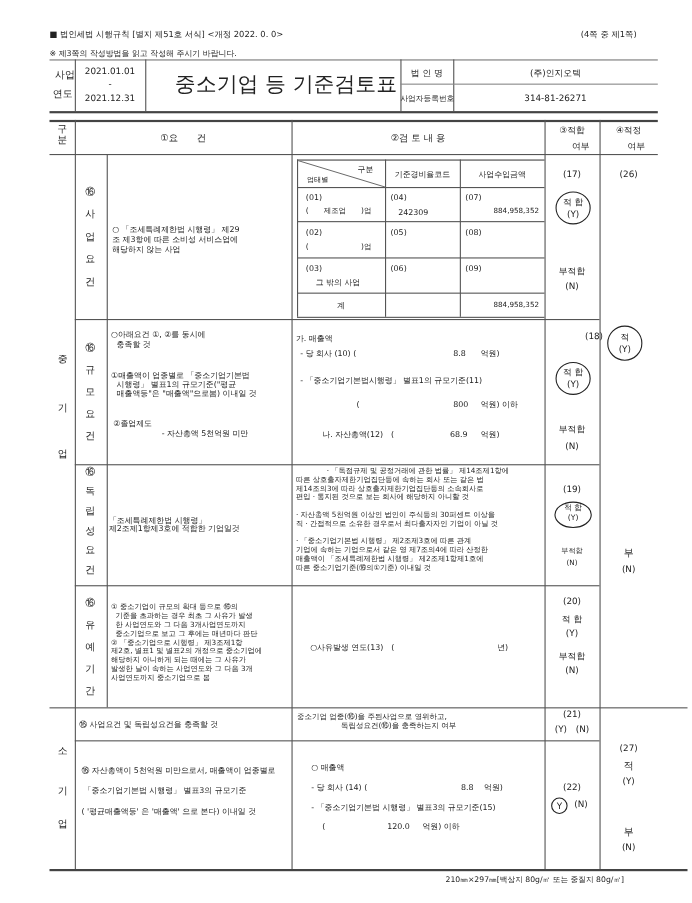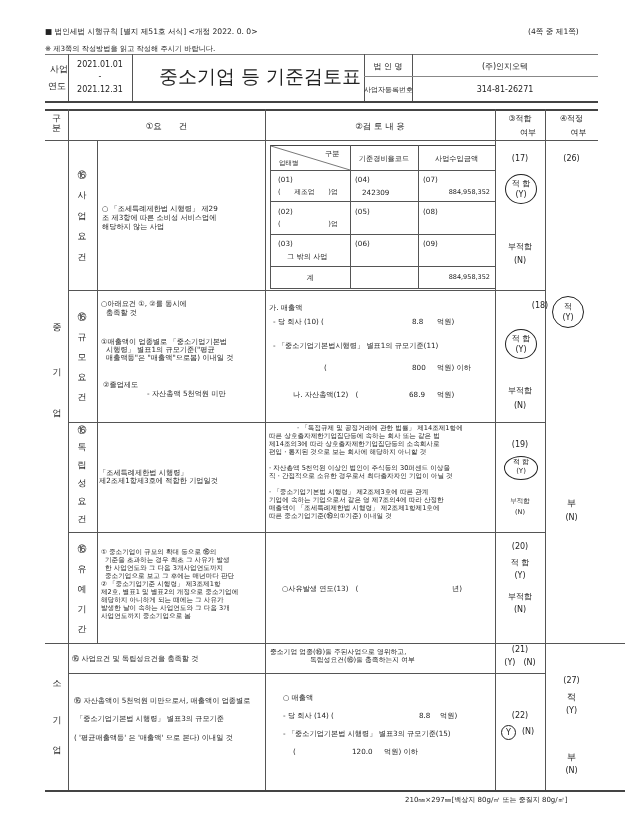--- a/index.html
+++ b/index.html
@@ -205,21 +205,21 @@
   <div class="vtext" style="left:72px;top:564px;">유</div>
   <div class="vtext" style="left:72px;top:584px;">예</div>
   <div class="vtext" style="left:72px;top:604px;">기</div>
   <div class="vtext" style="left:72px;top:624px;">간</div>
 </div>
 <div class="abs" style="left:101px;top:548px;font-size:6.6px;line-height:8px;">
   <div>① 중소기업이 규모의 확대 등으로 ⑯의</div>
   <div style="padding-left:4px;">기준을 초과하는 경우 최초 그 사유가 발생</div>
   <div style="padding-left:4px;">한 사업연도와 그 다음 3개사업연도까지</div>
   <div style="padding-left:4px;">중소기업으로 보고 그 후에는 매년마다 판단</div>
-  <div>② 「중소기업기준 시행령」 제3조제1항</div>
+  <div>② 「중소기업으로 시행령」 제3조제1항</div>
   <div>제2호, 별표1 및 별표2의 개정으로 중소기업에</div>
   <div>해당하지 아니하게 되는 때에는 그 사유가</div>
   <div>발생한 날이 속하는 사업연도와 그 다음 3개</div>
   <div>사업연도까지 중소기업으로 봄</div>
 </div>
 <div class="abs s" style="left:282px;top:584px;">○사유발생 연도(13)　(</div>
 <div class="abs s" style="left:452px;top:584px;">년)</div>
 <div class="abs t ctr" style="left:495px;top:542px;width:50px;">(20)</div>
 <div class="abs t ctr" style="left:495px;top:558px;width:50px;">적 합</div>
 <div class="abs t ctr" style="left:495px;top:571px;width:50px;">(Y)</div>

